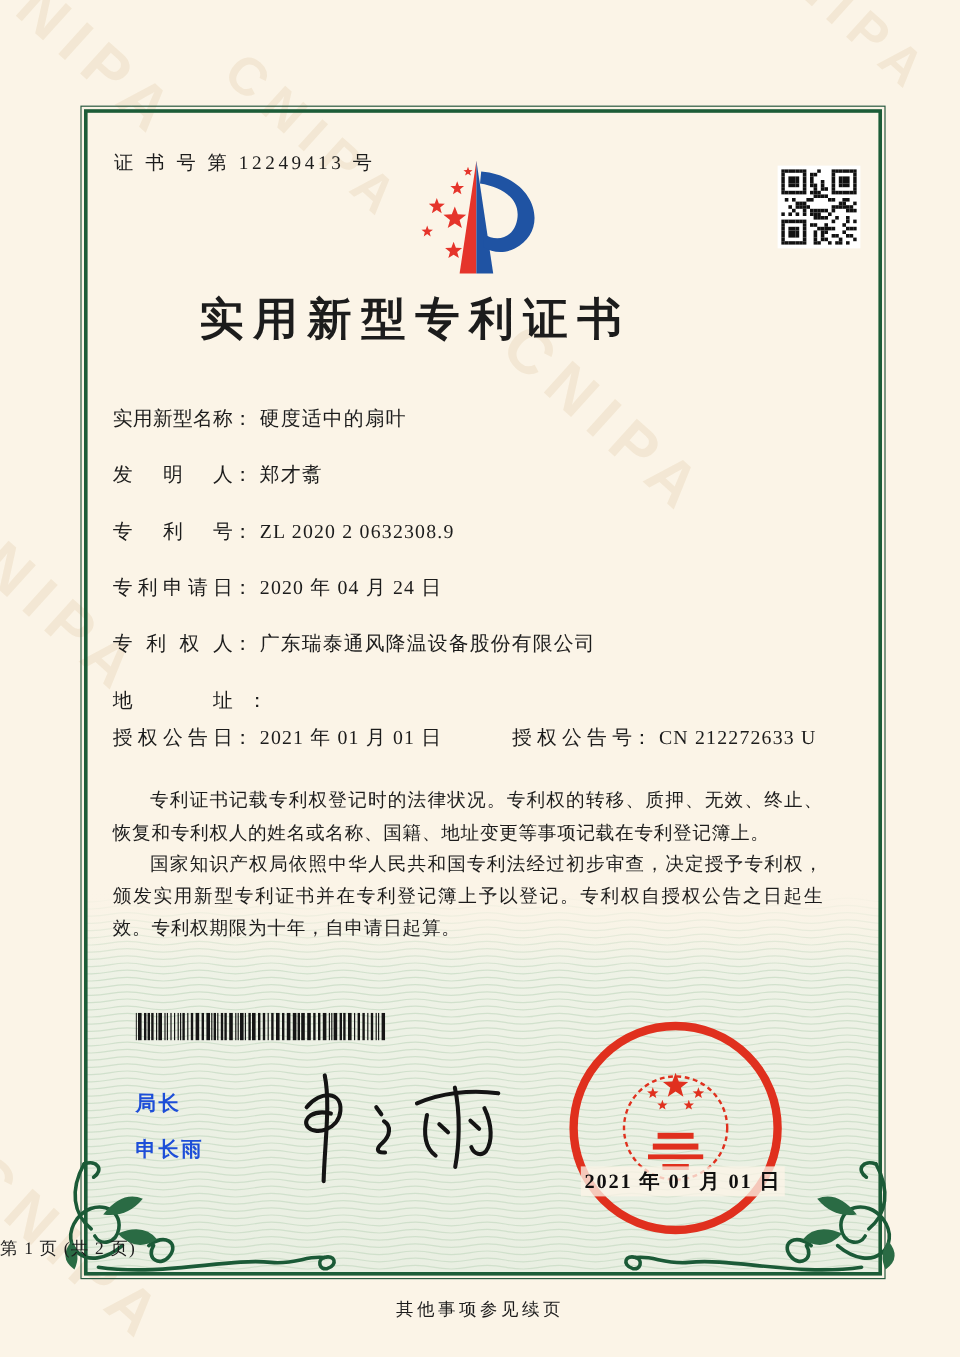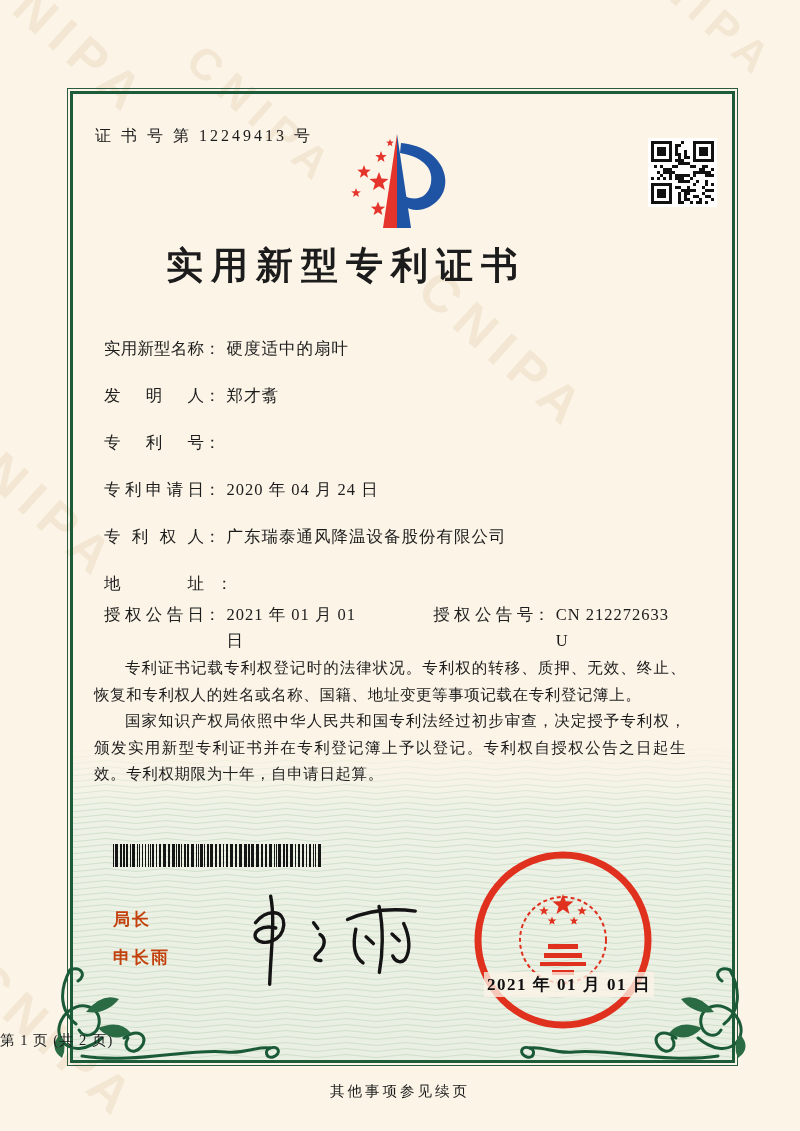--- a/index.html
+++ b/index.html
@@ -22,35 +22,35 @@
   .flourish{position:absolute;z-index:4;}
   
   .cert-no{position:absolute;left:95px;top:126px;font-size:16px;letter-spacing:3px;z-index:5;}
   .logo{position:absolute;left:333px;top:126px;z-index:5;}
   .qr{position:absolute;left:648px;top:138px;width:69px;height:69px;background:#fff;z-index:5;}
   .qr svg{position:absolute;left:3px;top:3px;}
   .title{position:absolute;left:0;top:241px;width:692px;text-align:center;font-size:37px;
          font-weight:bold;letter-spacing:8px;z-index:5;}
   
   .fields{position:absolute;left:94px;top:336px;width:590px;font-size:16.5px;z-index:5;}
-  .field-row{margin-bottom:21px;line-height:26px;display:flex;margin-left:10px;}
+  .field-row{margin-bottom:21px;line-height:26px;display:flex;}
   .f-label{display:inline-block;width:100px;text-align:justify;text-align-last:justify;flex:none;}
   .f-colon{flex:none;}
   .f-value{display:inline-block;padding-left:6px;letter-spacing:1px;max-width:460px;}
   .row-addr{margin-bottom:5px;gap:12px;}
   .grant-row{display:flex;z-index:5;}
   .grant-gap{width:58px;flex:none;}
   
   .body-text{position:absolute;left:94px;top:655px;width:592px;font-size:15.5px;z-index:5;}
   .body-text p{margin:0;text-indent:2em;line-height:26.5px;letter-spacing:.6px;text-align:justify;}
   
   .barcode{position:absolute;left:113px;top:844px;width:208px;height:23px;z-index:5;}
   
   .sig-labels{position:absolute;left:113px;top:908px;z-index:6;
-              font-family:"Liberation Sans","DejaVu Sans",sans-serif;font-size:17px;font-weight:600;color:#c2410c;}
+              font-family:"Liberation Sans","DejaVu Sans",sans-serif;font-size:17px;font-weight:600;color:#1d4ed8;}
   .sig-labels div{margin-bottom:15px;letter-spacing:2px;}
   .sig-script{position:absolute;left:228px;top:882px;z-index:6;transform:rotate(-2deg);}
   
   .seal{position:absolute;left:468px;top:845px;z-index:6;}
   .seal-date{position:absolute;left:484px;top:972px;z-index:7;font-size:17px;font-weight:bold;
              letter-spacing:1.5px;color:#101010;background:rgba(251,244,231,.78);padding:1px 3px;}
   
   .page-num{position:absolute;left:0;top:1031px;width:800px;font-size:14.5px;z-index:5;letter-spacing:1px;}
   .cont-note{position:absolute;left:0;top:1082px;width:800px;text-align:center;font-size:14.5px;z-index:5;letter-spacing:3px;}
 </style>
@@ -392,20 +392,21 @@
       <span class="f-value">硬度适中的扇叶</span>
   </div>
   <div class="field-row">
     <span class="f-label">发明人</span>
       <span class="f-colon">：</span>
       <span class="f-value">郑才翥</span>
   </div>
   <div class="field-row">
     <span class="f-label">专利号</span>
       <span class="f-colon">：</span>
+      <span class="f-value">ZL 2020 2 0632308.9</span>
   </div>
   <div class="field-row">
     <span class="f-label">专利申请日</span>
       <span class="f-colon">：</span>
       <span class="f-value">2020 年 04 月 24 日</span>
   </div>
   <div class="field-row">
     <span class="f-label">专利权人</span>
       <span class="f-colon">：</span>
       <span class="f-value">广东瑞泰通风降温设备股份有限公司</span>

